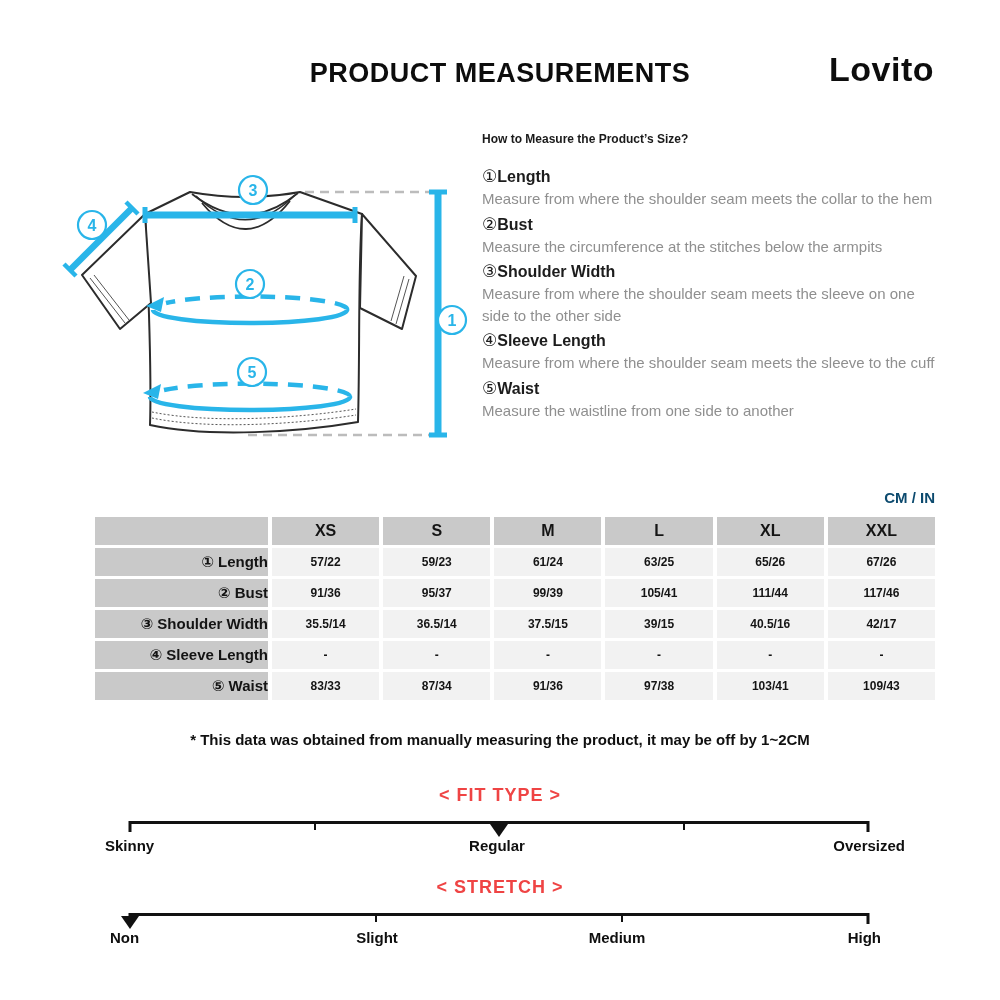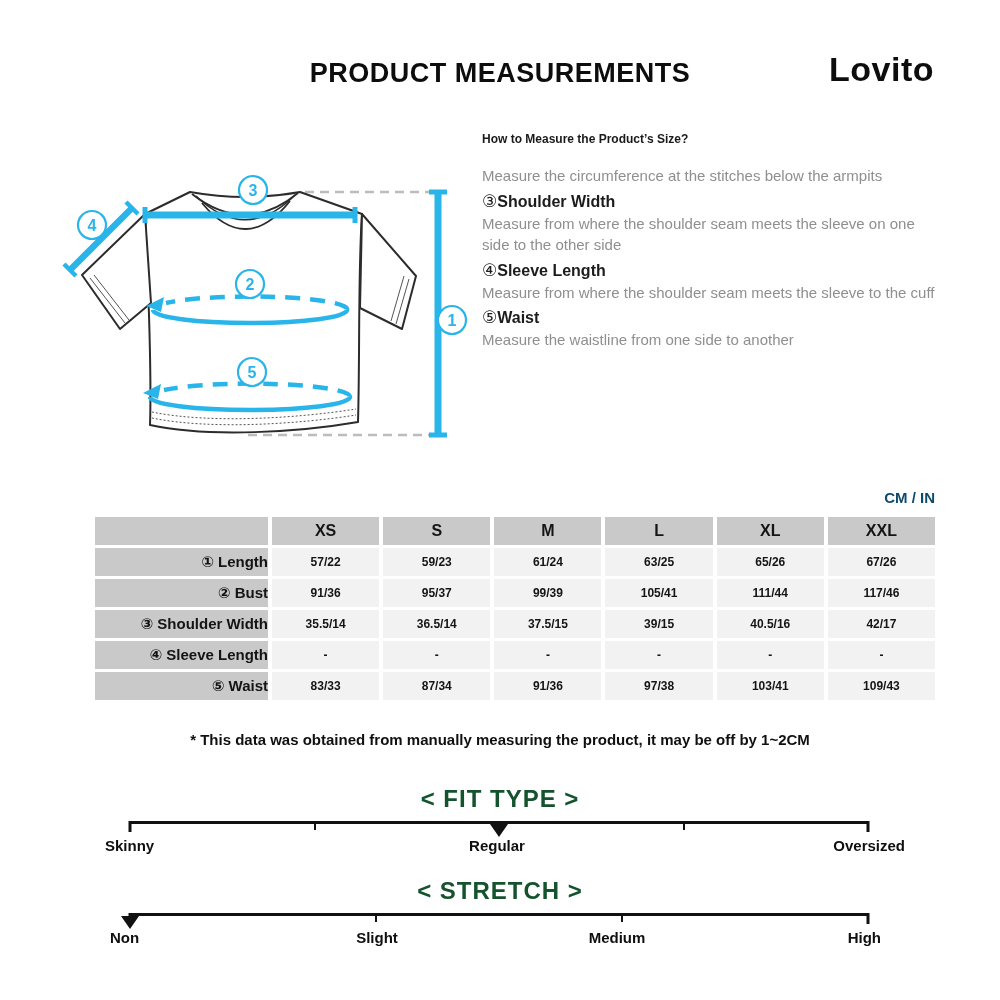--- a/index.html
+++ b/index.html
@@ -51,21 +51,21 @@
   }
 
   
   .note {
     position:absolute; top:731px; left:0; width:1000px; text-align:center;
     font-size:15px; font-weight:700; color:#101010;
   }
 
   
   .scale { position:absolute; left:0; width:1000px; height:80px; }
-  .scale-title { width:1000px; text-align:center; font-size:24px; font-weight:800; letter-spacing:1px; color:#14532d; }
+  .scale-title { width:1000px; text-align:center; font-size:18px; font-weight:800; letter-spacing:1px; color:#ef4444; }
   .scale-line { position:absolute; left:130px; top:36px; width:738px; height:3px; background:#111; }
   .scale-line .tick { position:absolute; top:0; width:3px; background:#111; transform:translateX(-50%); }
   .scale-line .tick.end { height:11px; }
   .scale-line .tick.mid { height:9px; width:2px; }
   .scale-line .marker {
     position:absolute; top:3px; width:0; height:0; transform:translateX(-50%);
     border-left:9px solid transparent; border-right:9px solid transparent; border-top:13px solid #111;
   }
   .scale-labels { position:absolute; left:0; top:52px; width:1000px; height:22px; }
   .scale-labels span { position:absolute; font-size:15px; font-weight:700; color:#0f0f0f; white-space:nowrap; }
@@ -158,20 +158,25 @@
         <text x="402" y="164">1</text>
       </g>
     </g>
   </svg>
 </div>
 
 <div class="howto">
   <div class="howto-heading">How to Measure the Product’s Size?</div>
   <div>
       <div class="hitem">
+        <div class="term"><span class="cnum">①</span><span>Length</span></div>
+        <div class="desc">Measure from where the shoulder seam meets the collar to the hem</div>
+      </div>
+      <div class="hitem">
+        <div class="term"><span class="cnum">②</span><span>Bust</span></div>
         <div class="desc">Measure the circumference at the stitches below the armpits</div>
       </div>
       <div class="hitem">
         <div class="term"><span class="cnum">③</span><span>Shoulder Width</span></div>
         <div class="desc">Measure from where the shoulder seam meets the sleeve on one side to the other side</div>
       </div>
       <div class="hitem">
         <div class="term"><span class="cnum">④</span><span>Sleeve Length</span></div>
         <div class="desc">Measure from where the shoulder seam meets the sleeve to the cuff</div>
       </div>

